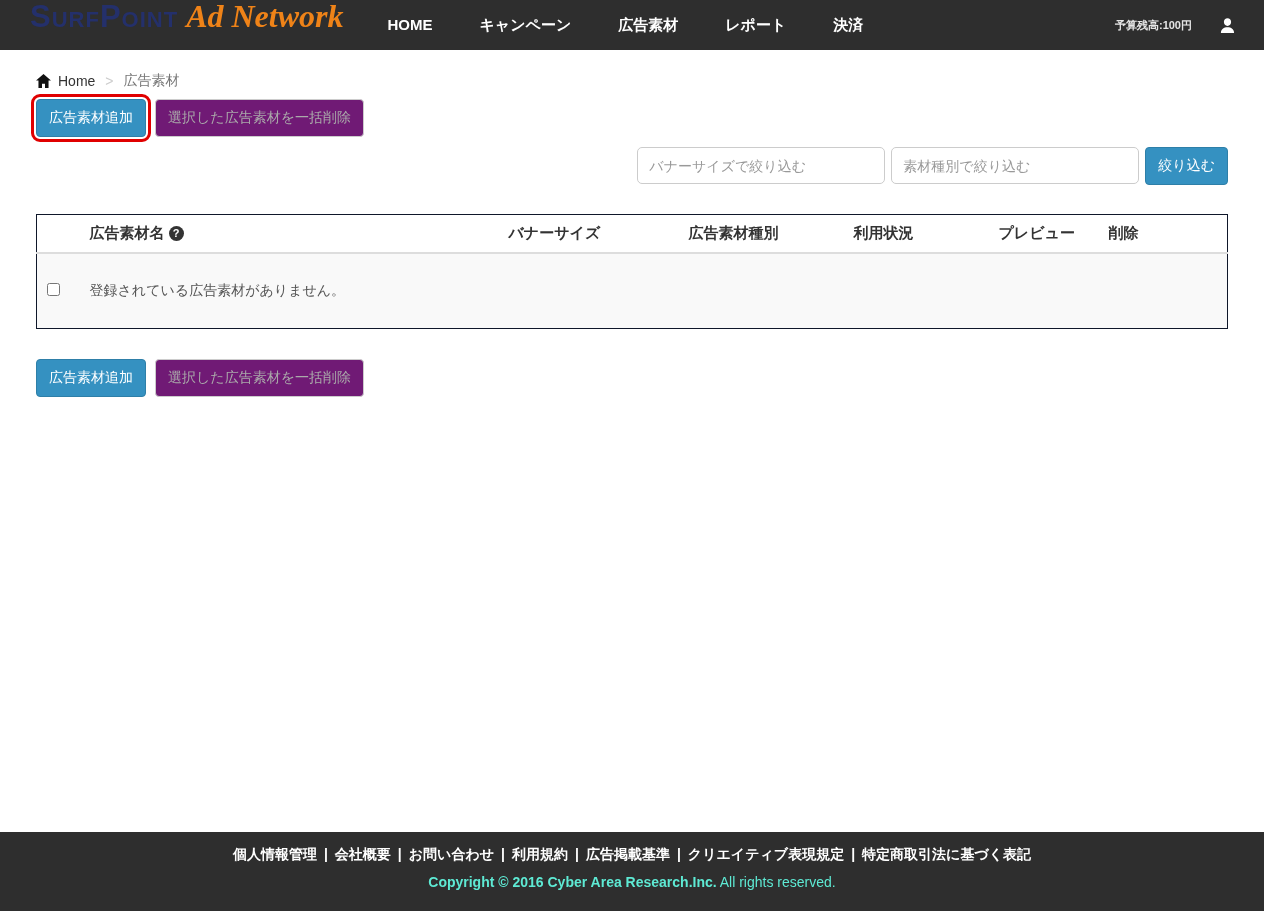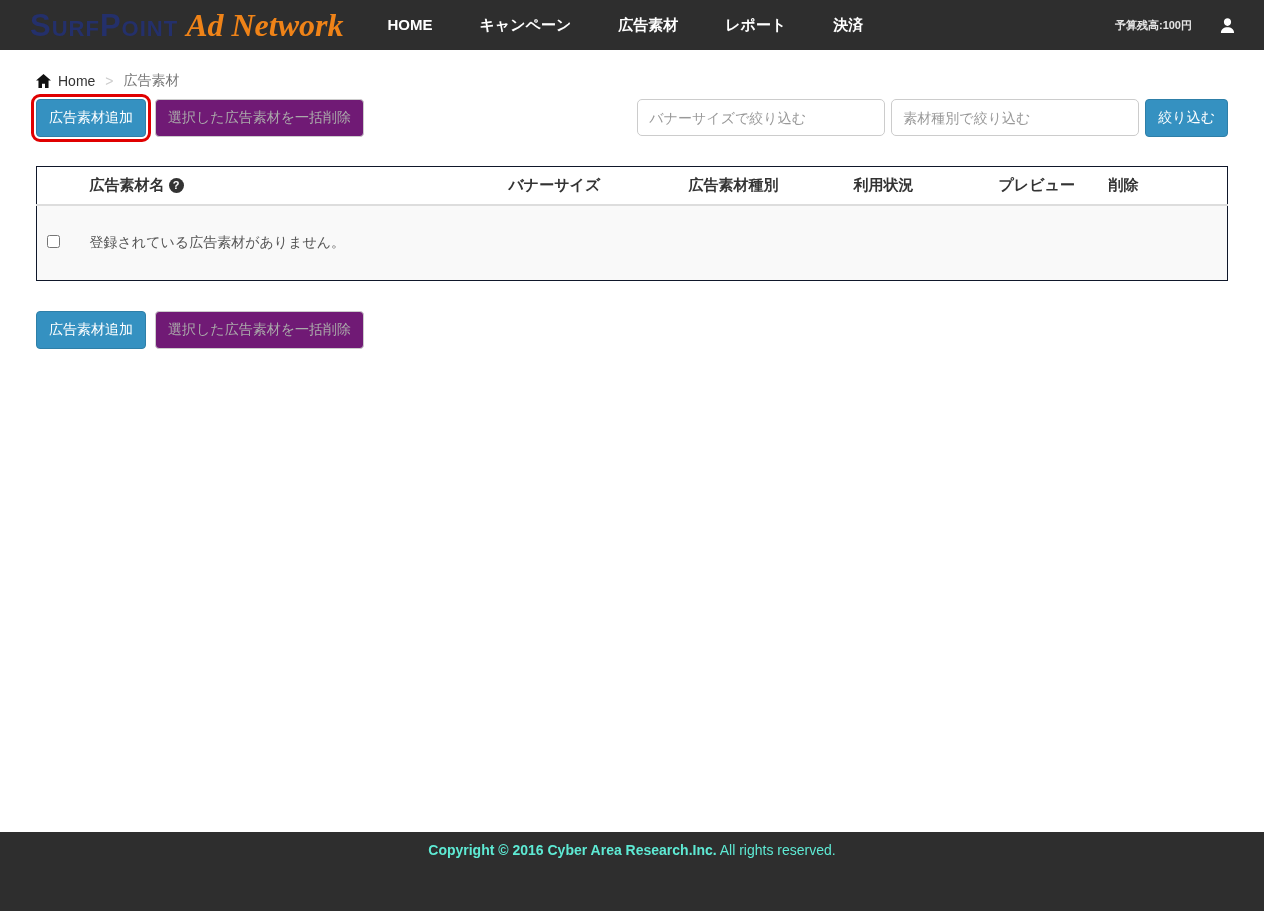--- a/index.html
+++ b/index.html
@@ -9,21 +9,20 @@
     background: #ffffff;
     position: relative;
     overflow: hidden;
   }
 
   
   .navbar {
     height: 50px;
     background: #2e2e2e;
     display: flex;
-    align-items: center;
     padding: 0 28px 0 30px;
   }
   .brand {
     display: flex;
     align-items: baseline;
     cursor: pointer;
     white-space: nowrap;
   }
   .brand .logo-name {
     font-family: "Liberation Sans", "DejaVu Sans", sans-serif;
@@ -90,21 +89,21 @@
   .breadcrumb .crumb-current { color: #777777; }
 
   
   .toolbar {
     margin-top: 9px;
     display: flex;
     justify-content: space-between;
     align-items: flex-start;
   }
   .toolbar-left { display: flex; align-items: flex-start; gap: 9px; }
-  .toolbar-right { display: flex; align-items: flex-start; gap: 6px; }
+  .toolbar-right { display: flex; align-items: flex-start; gap: 6px; margin-top: 48px; }
   .btn {
     font-family: Liberation Mono, monospace;
     font-size: 14px;
     line-height: 20px;
     padding: 8px 12px;
     border-radius: 4px;
     cursor: pointer;
     white-space: nowrap;
   }
   .btn-primary {
@@ -300,16 +299,19 @@
   </table>
 
   <div class="toolbar-bottom">
     <button class="btn btn-primary">広告素材追加</button>
     <button class="btn btn-disabled">選択した広告素材を一括削除</button>
   </div>
 
 </div>
 
 <footer class="footer">
+  <div class="footer-links">
+    <a>個人情報管理</a><span class="fsep">|</span><a>会社概要</a><span class="fsep">|</span><a>お問い合わせ</a><span class="fsep">|</span><a>利用規約</a><span class="fsep">|</span><a>広告掲載基準</a><span class="fsep">|</span><a>クリエイティブ表現規定</a><span class="fsep">|</span><a>特定商取引法に基づく表記</a>
+  </div>
   <div class="footer-copy">
     <span class="copy-bold">Copyright © 2016 Cyber Area Research.Inc.</span><span> All rights reserved.</span>
   </div>
 </footer>
 
 </body></html>

